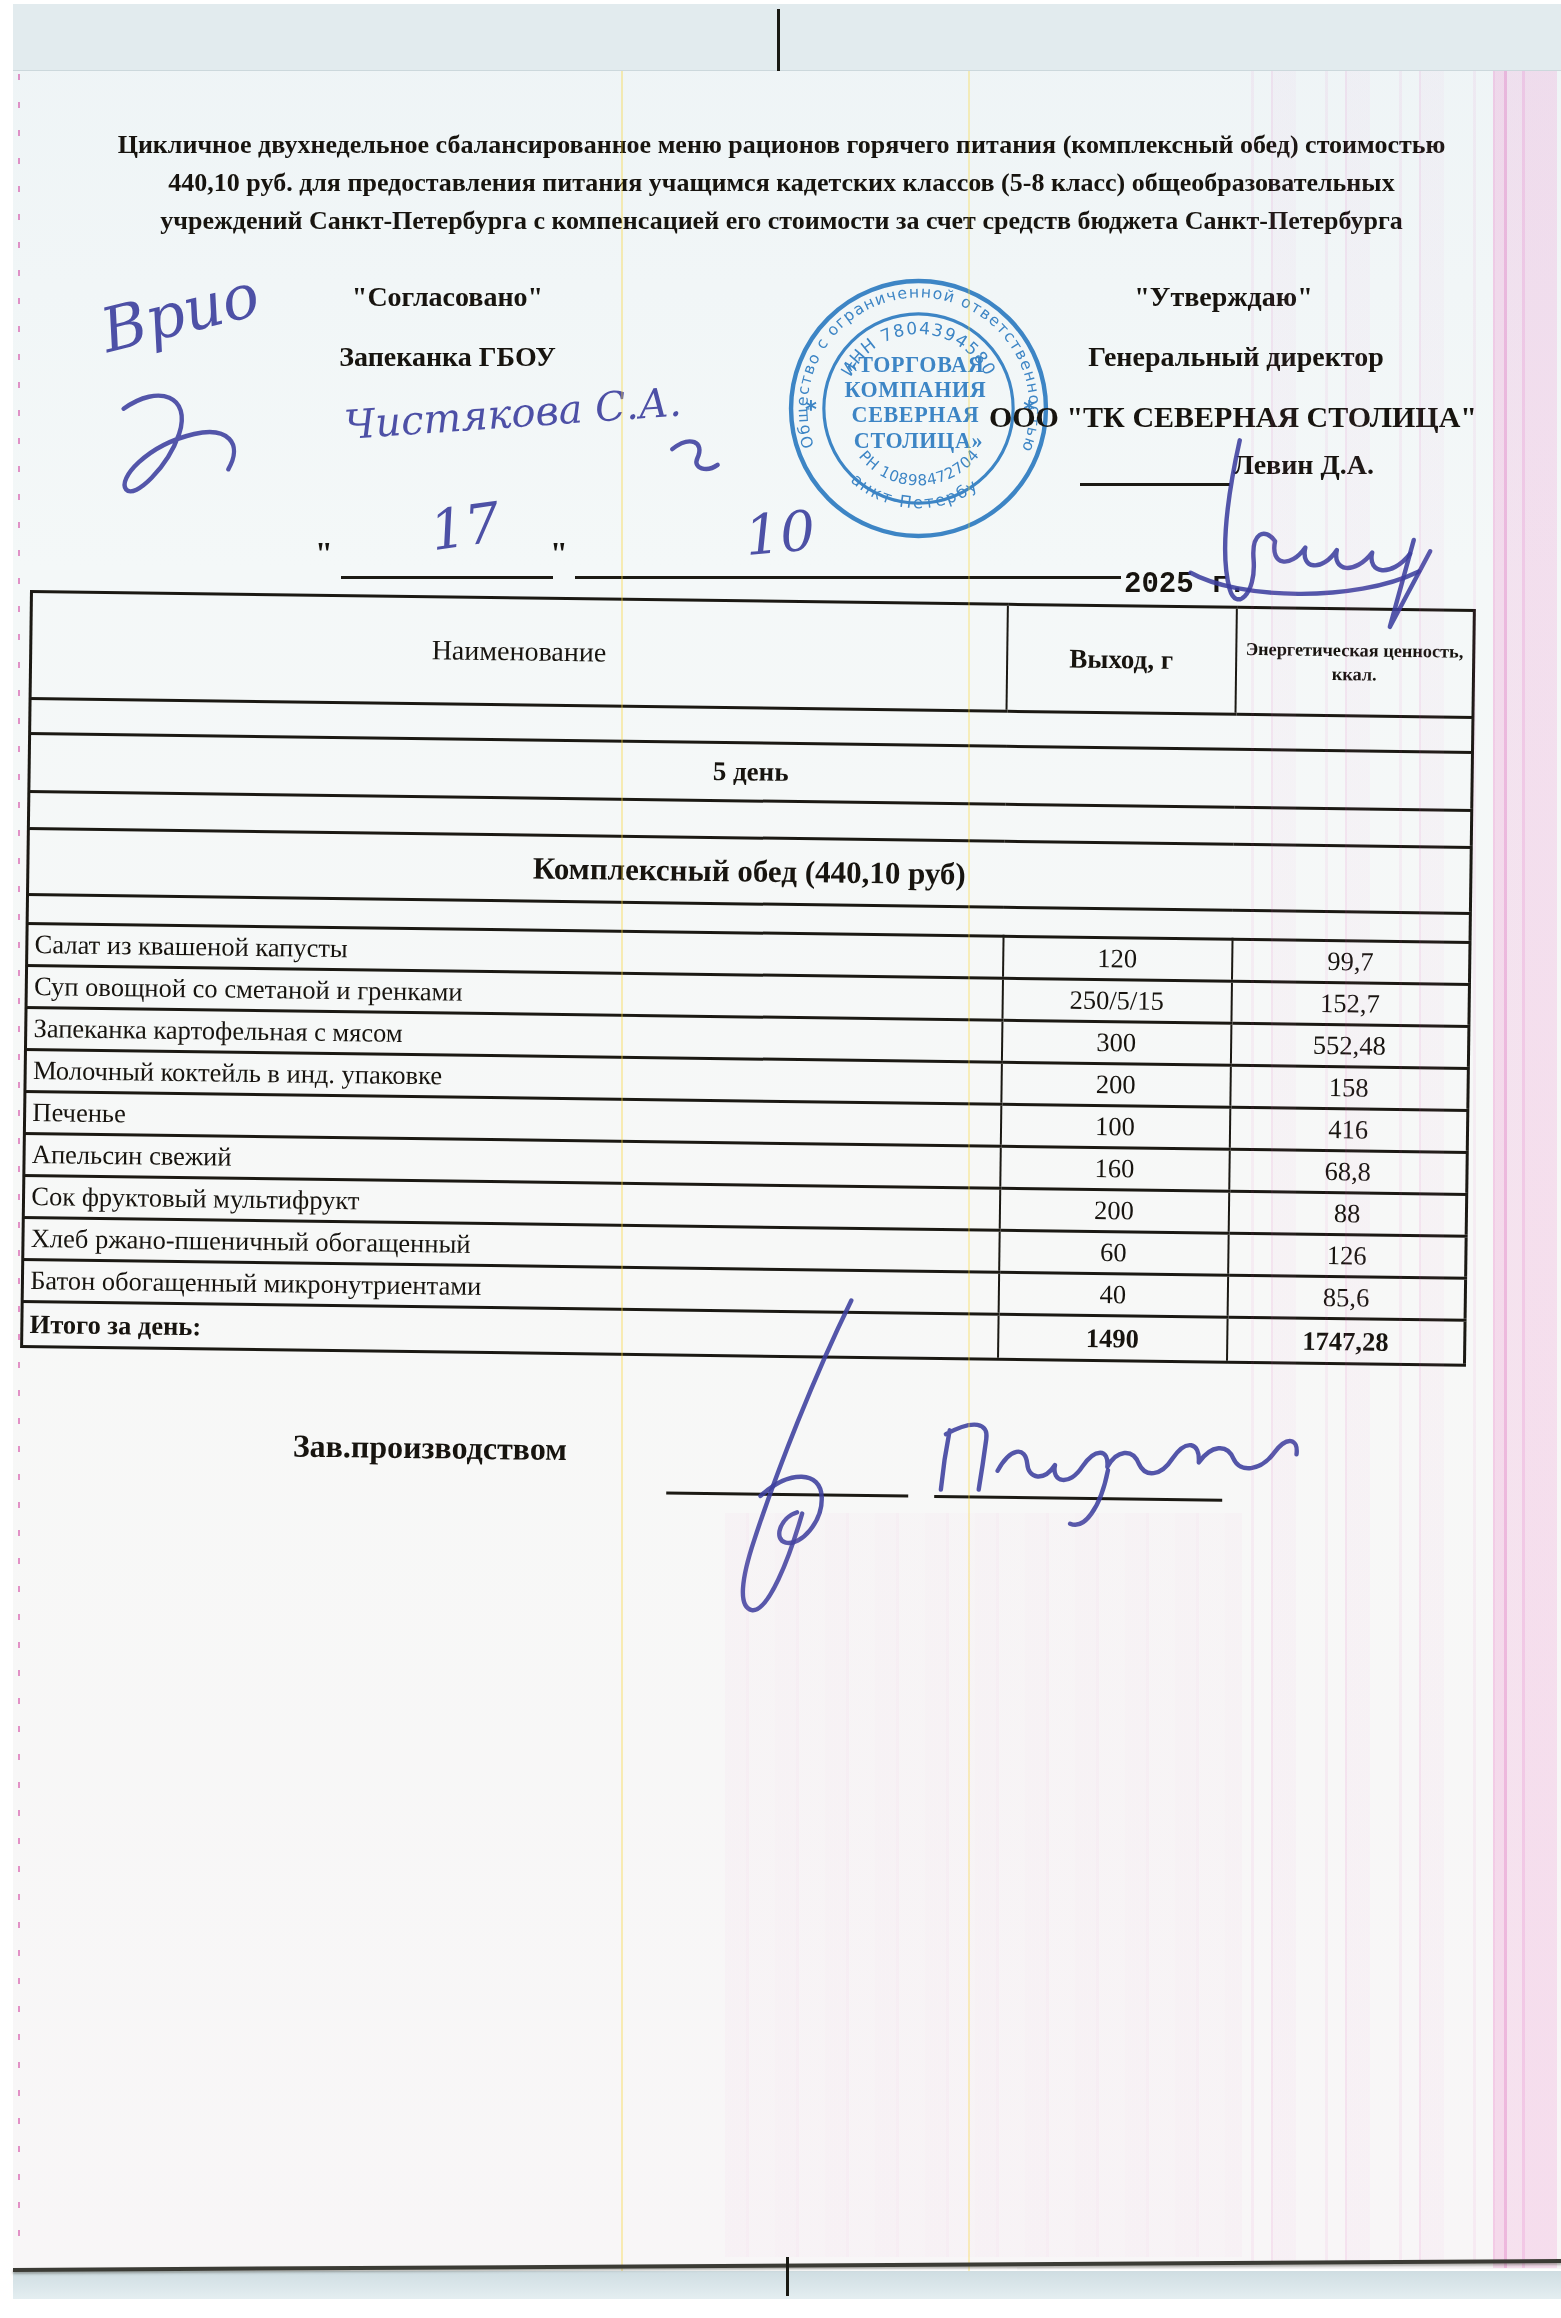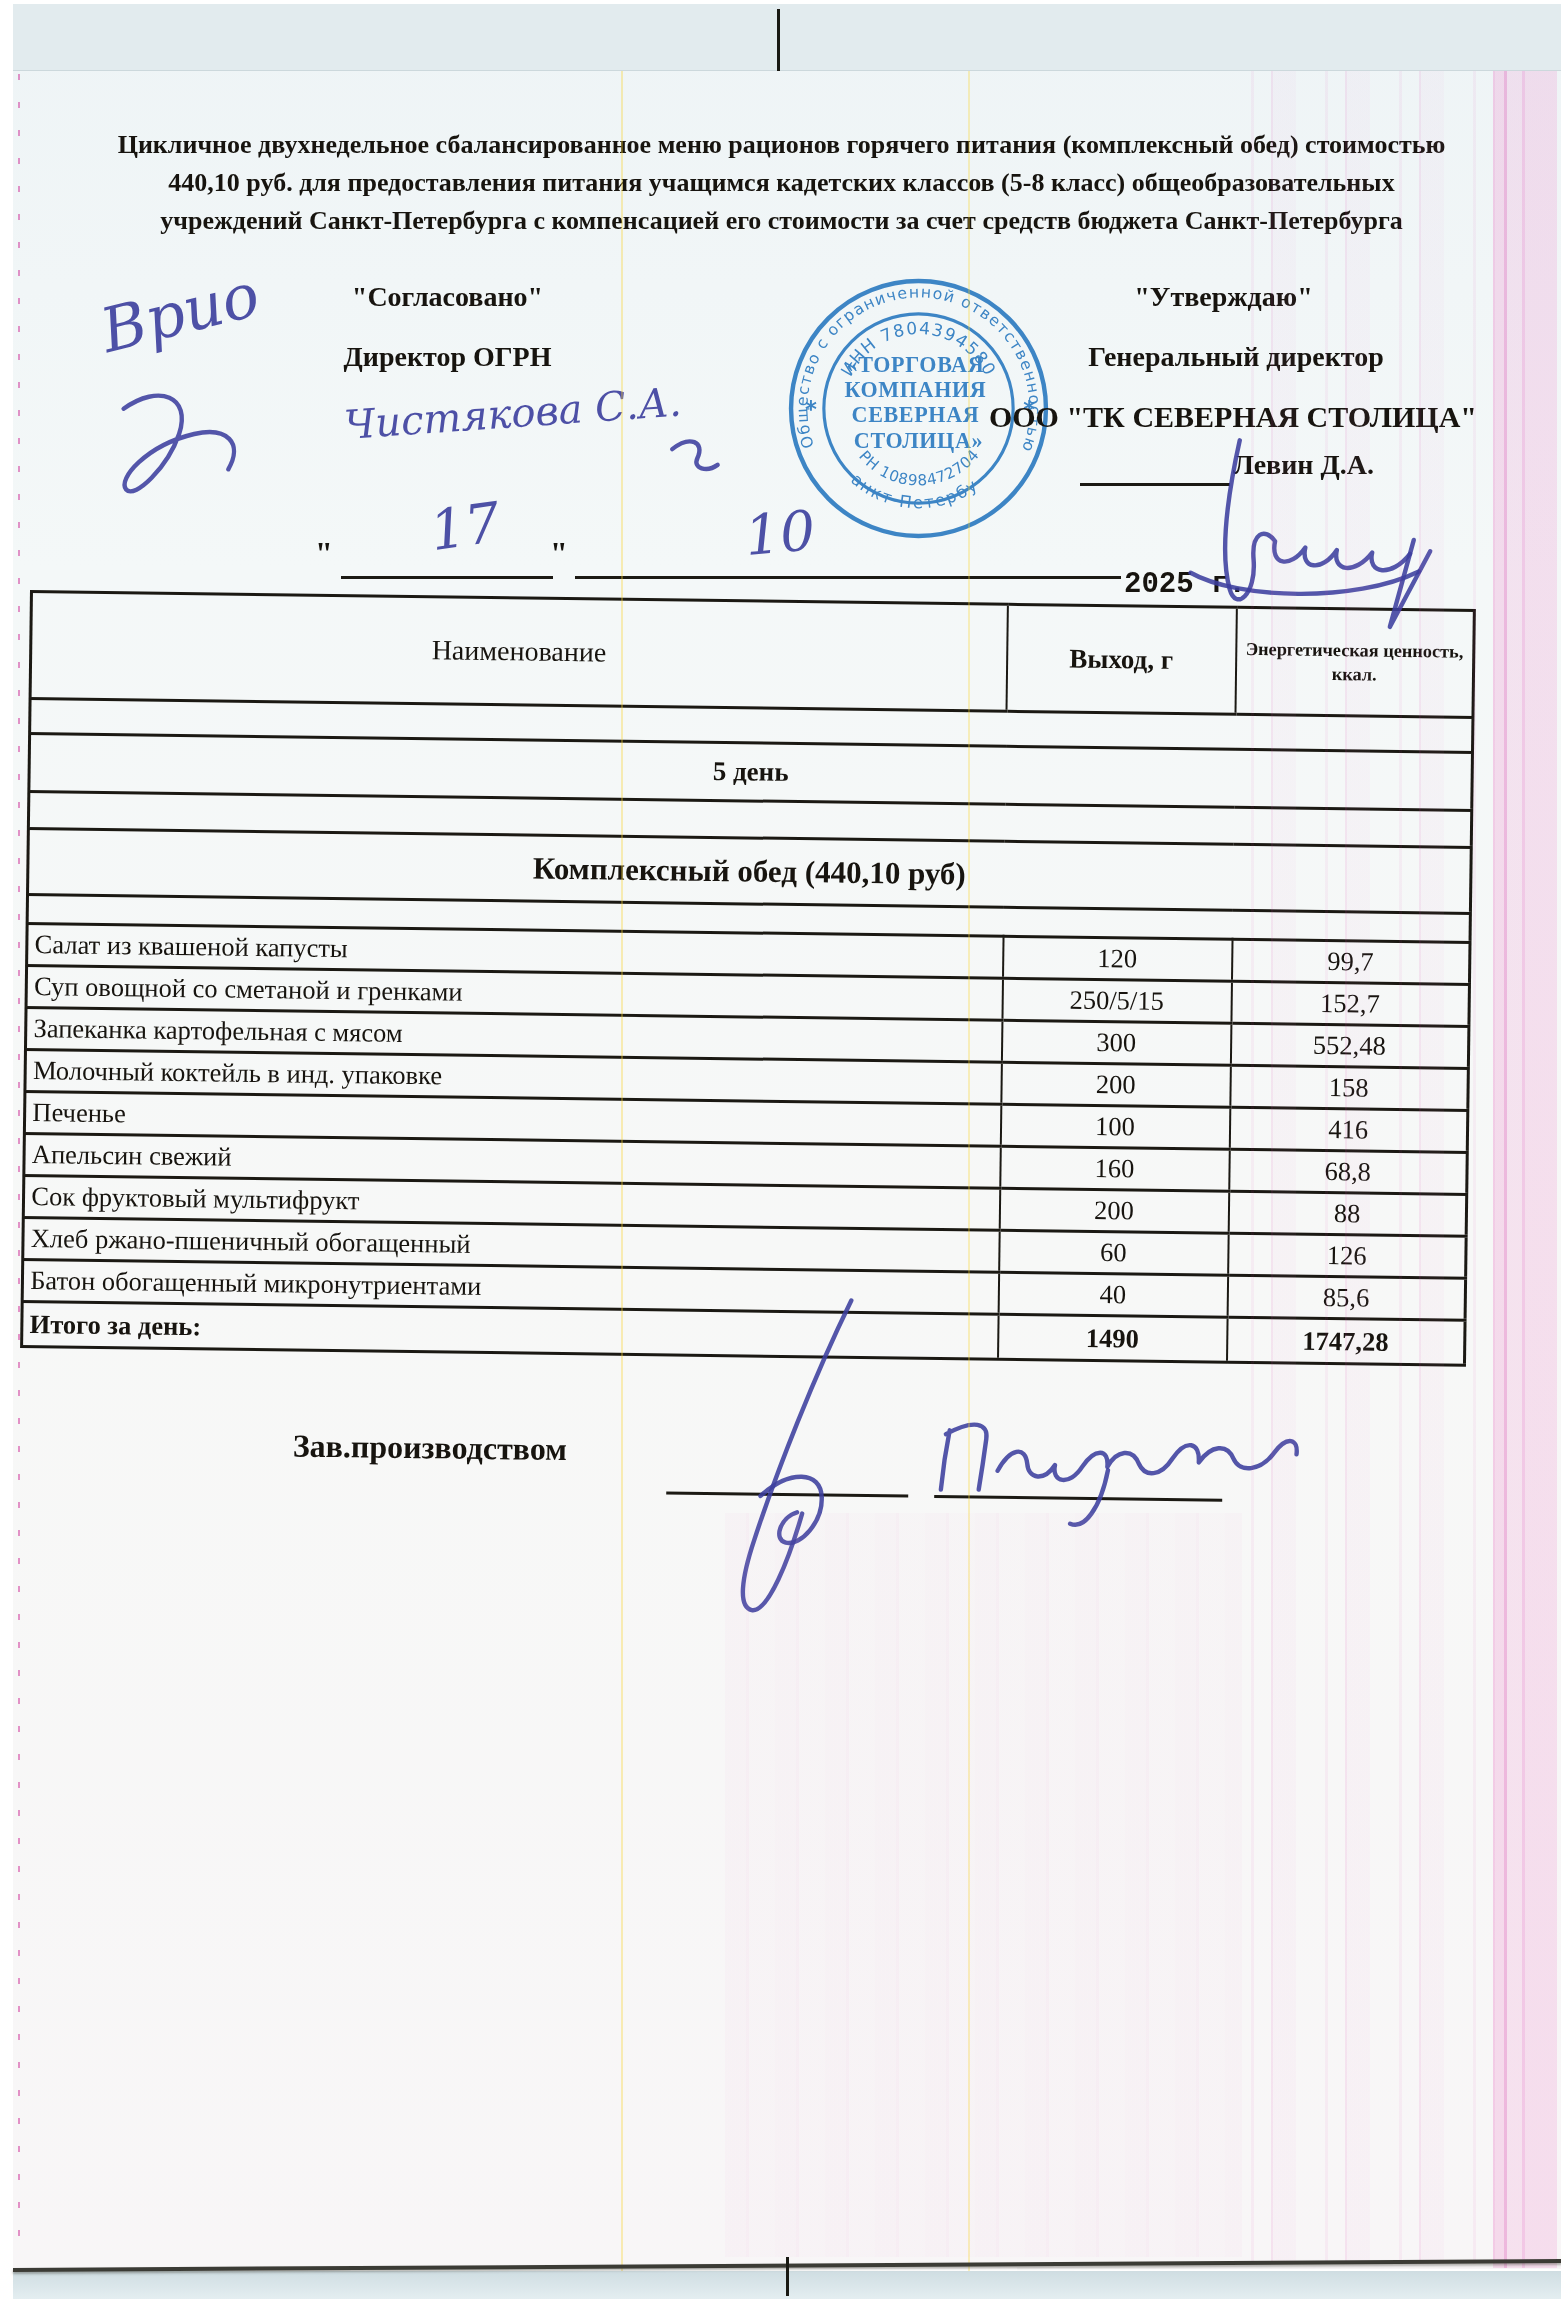--- a/index.html
+++ b/index.html
@@ -105,21 +105,21 @@
 
   <div class="paper"></div>
 
   <div class="title">
     <div>Цикличное двухнедельное сбалансированное меню рационов горячего питания (комплексный обед) стоимостью</div>
     <div>440,10 руб. для предоставления питания учащимся кадетских классов (5-8 класс) общеобразовательных</div>
     <div>учреждений Санкт-Петербурга с компенсацией его стоимости за счет средств бюджета Санкт-Петербурга</div>
   </div>
 
   <div class="lbl center agree-label">"Согласовано"</div>
-  <div class="lbl center agree-role">Директор ОГРН</div>
+  <div class="lbl center agree-role">Запеканка ГБОУ</div>
   <div class="lbl center approve-label">"Утверждаю"</div>
   <div class="lbl center approve-role">Генеральный директор</div>
   <div class="lbl center approve-org">ООО "ТК СЕВЕРНАЯ СТОЛИЦА"</div>
   <div class="approve-underline"></div>
   <div class="lbl approve-name">Левин Д.А.</div>
 
   <div class="dq q1">"</div>
   <div class="date-u u1"></div>
   <div class="dq q2">"</div>
   <div class="date-u u2"></div>

